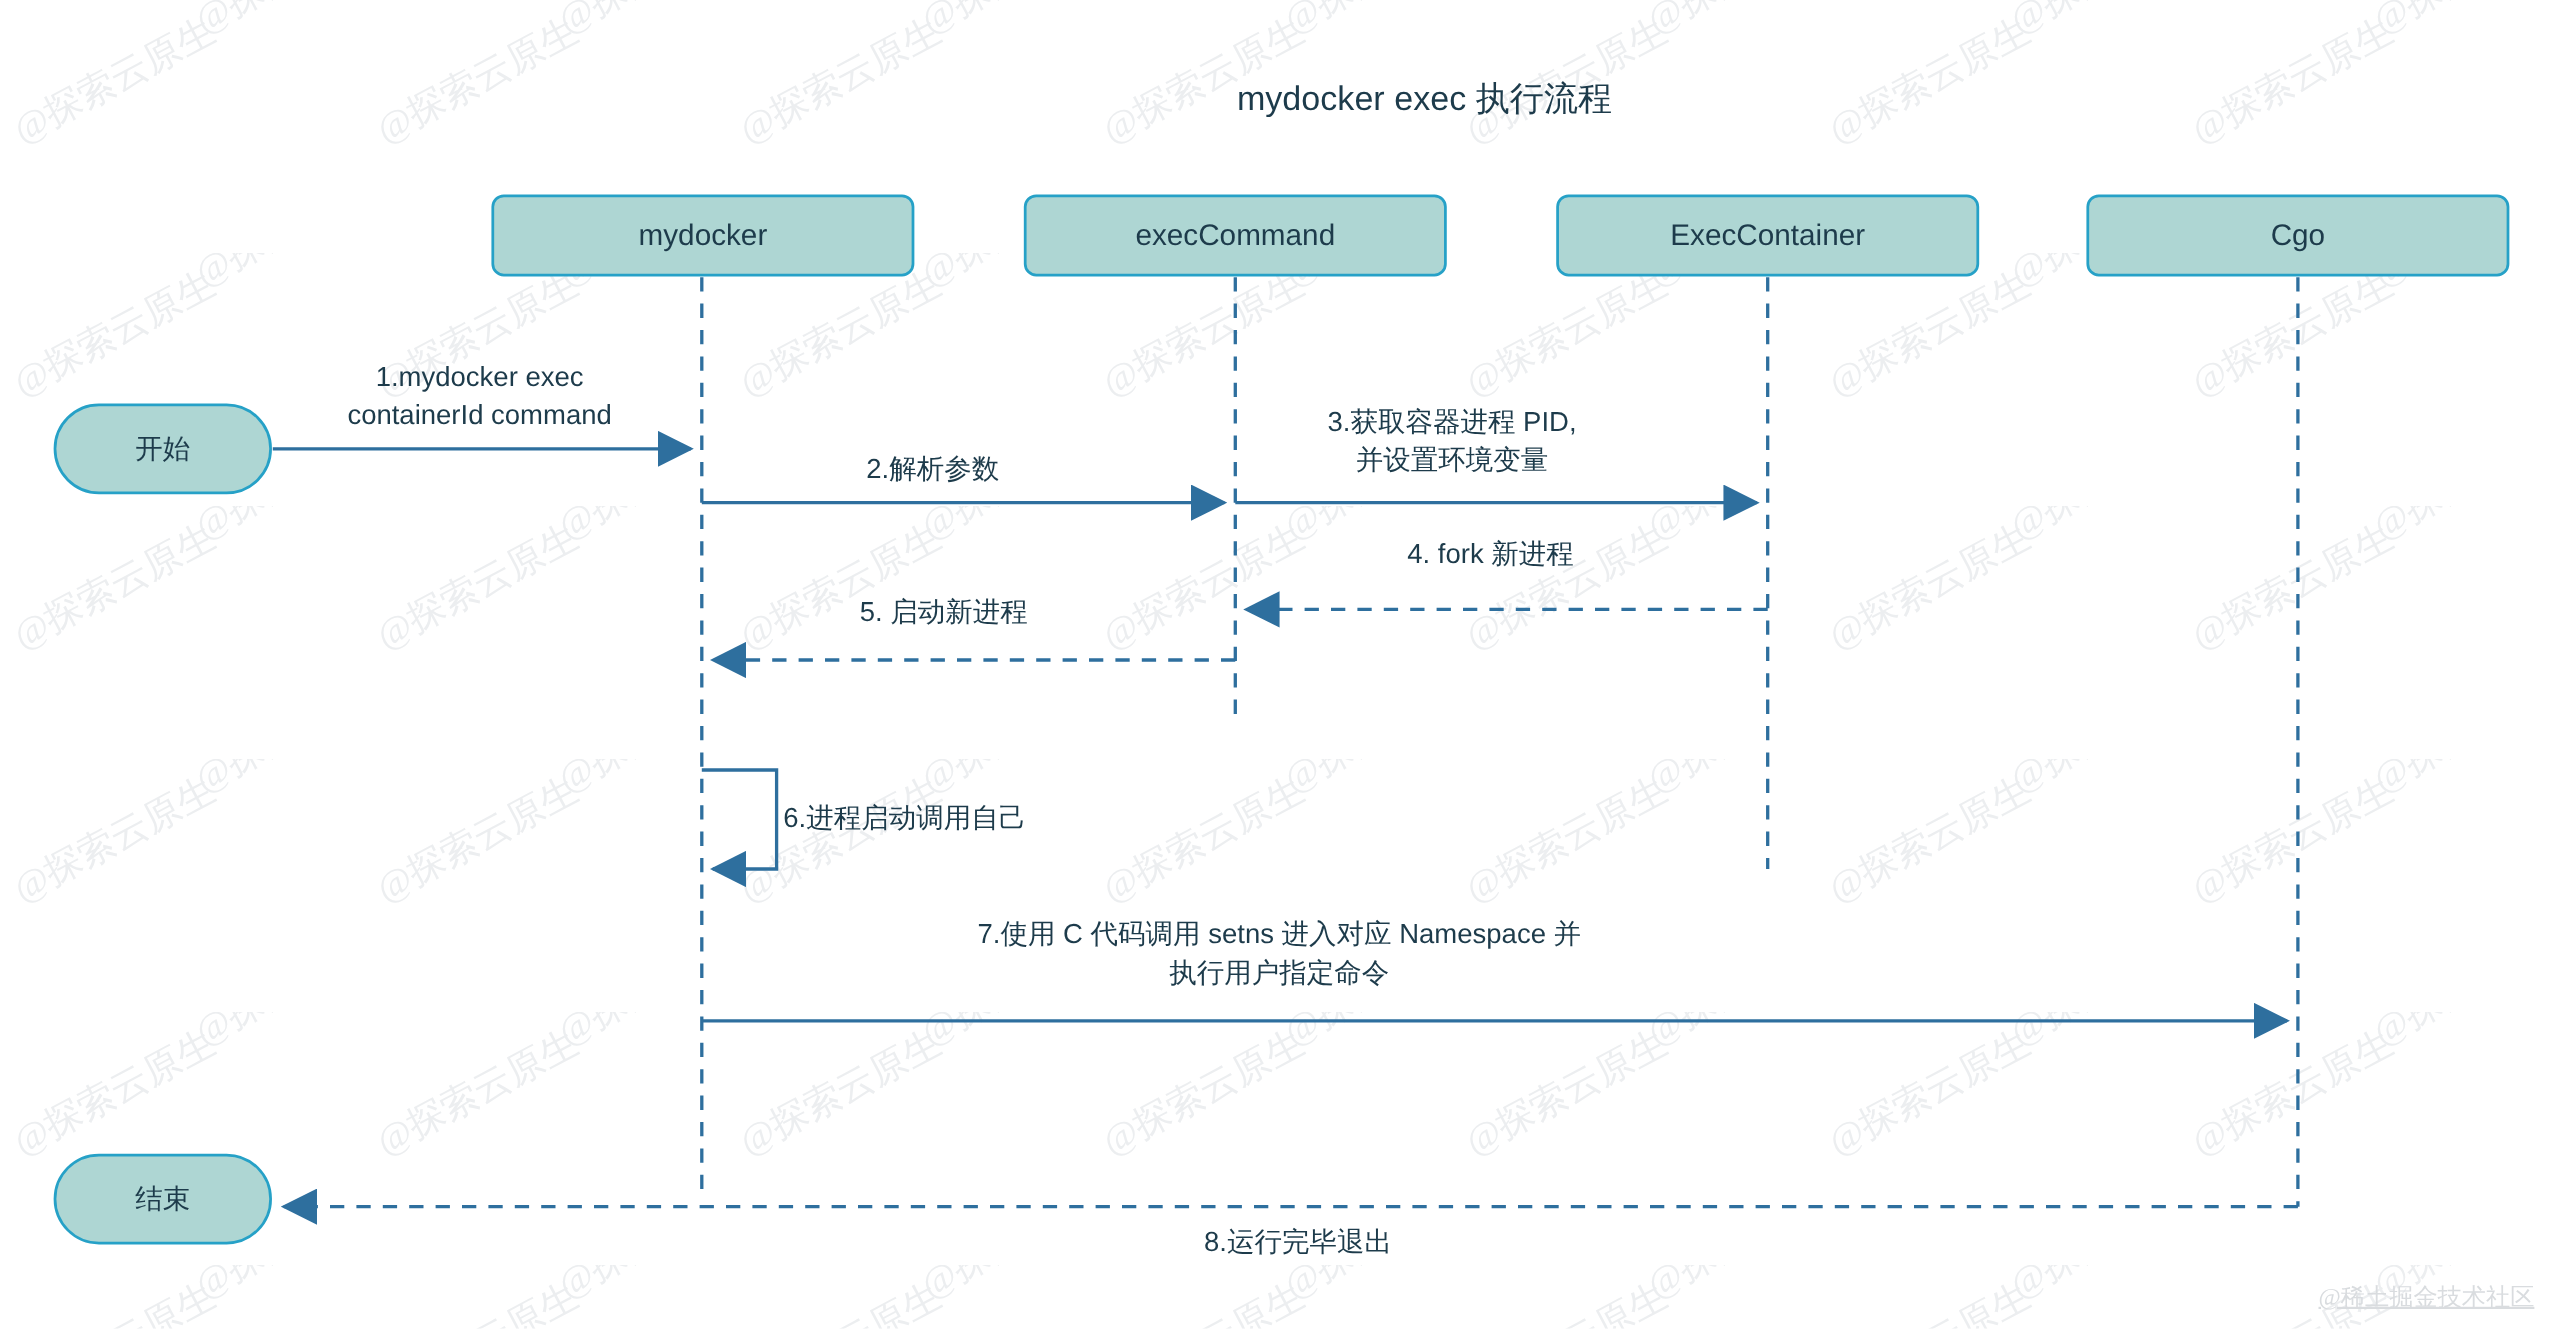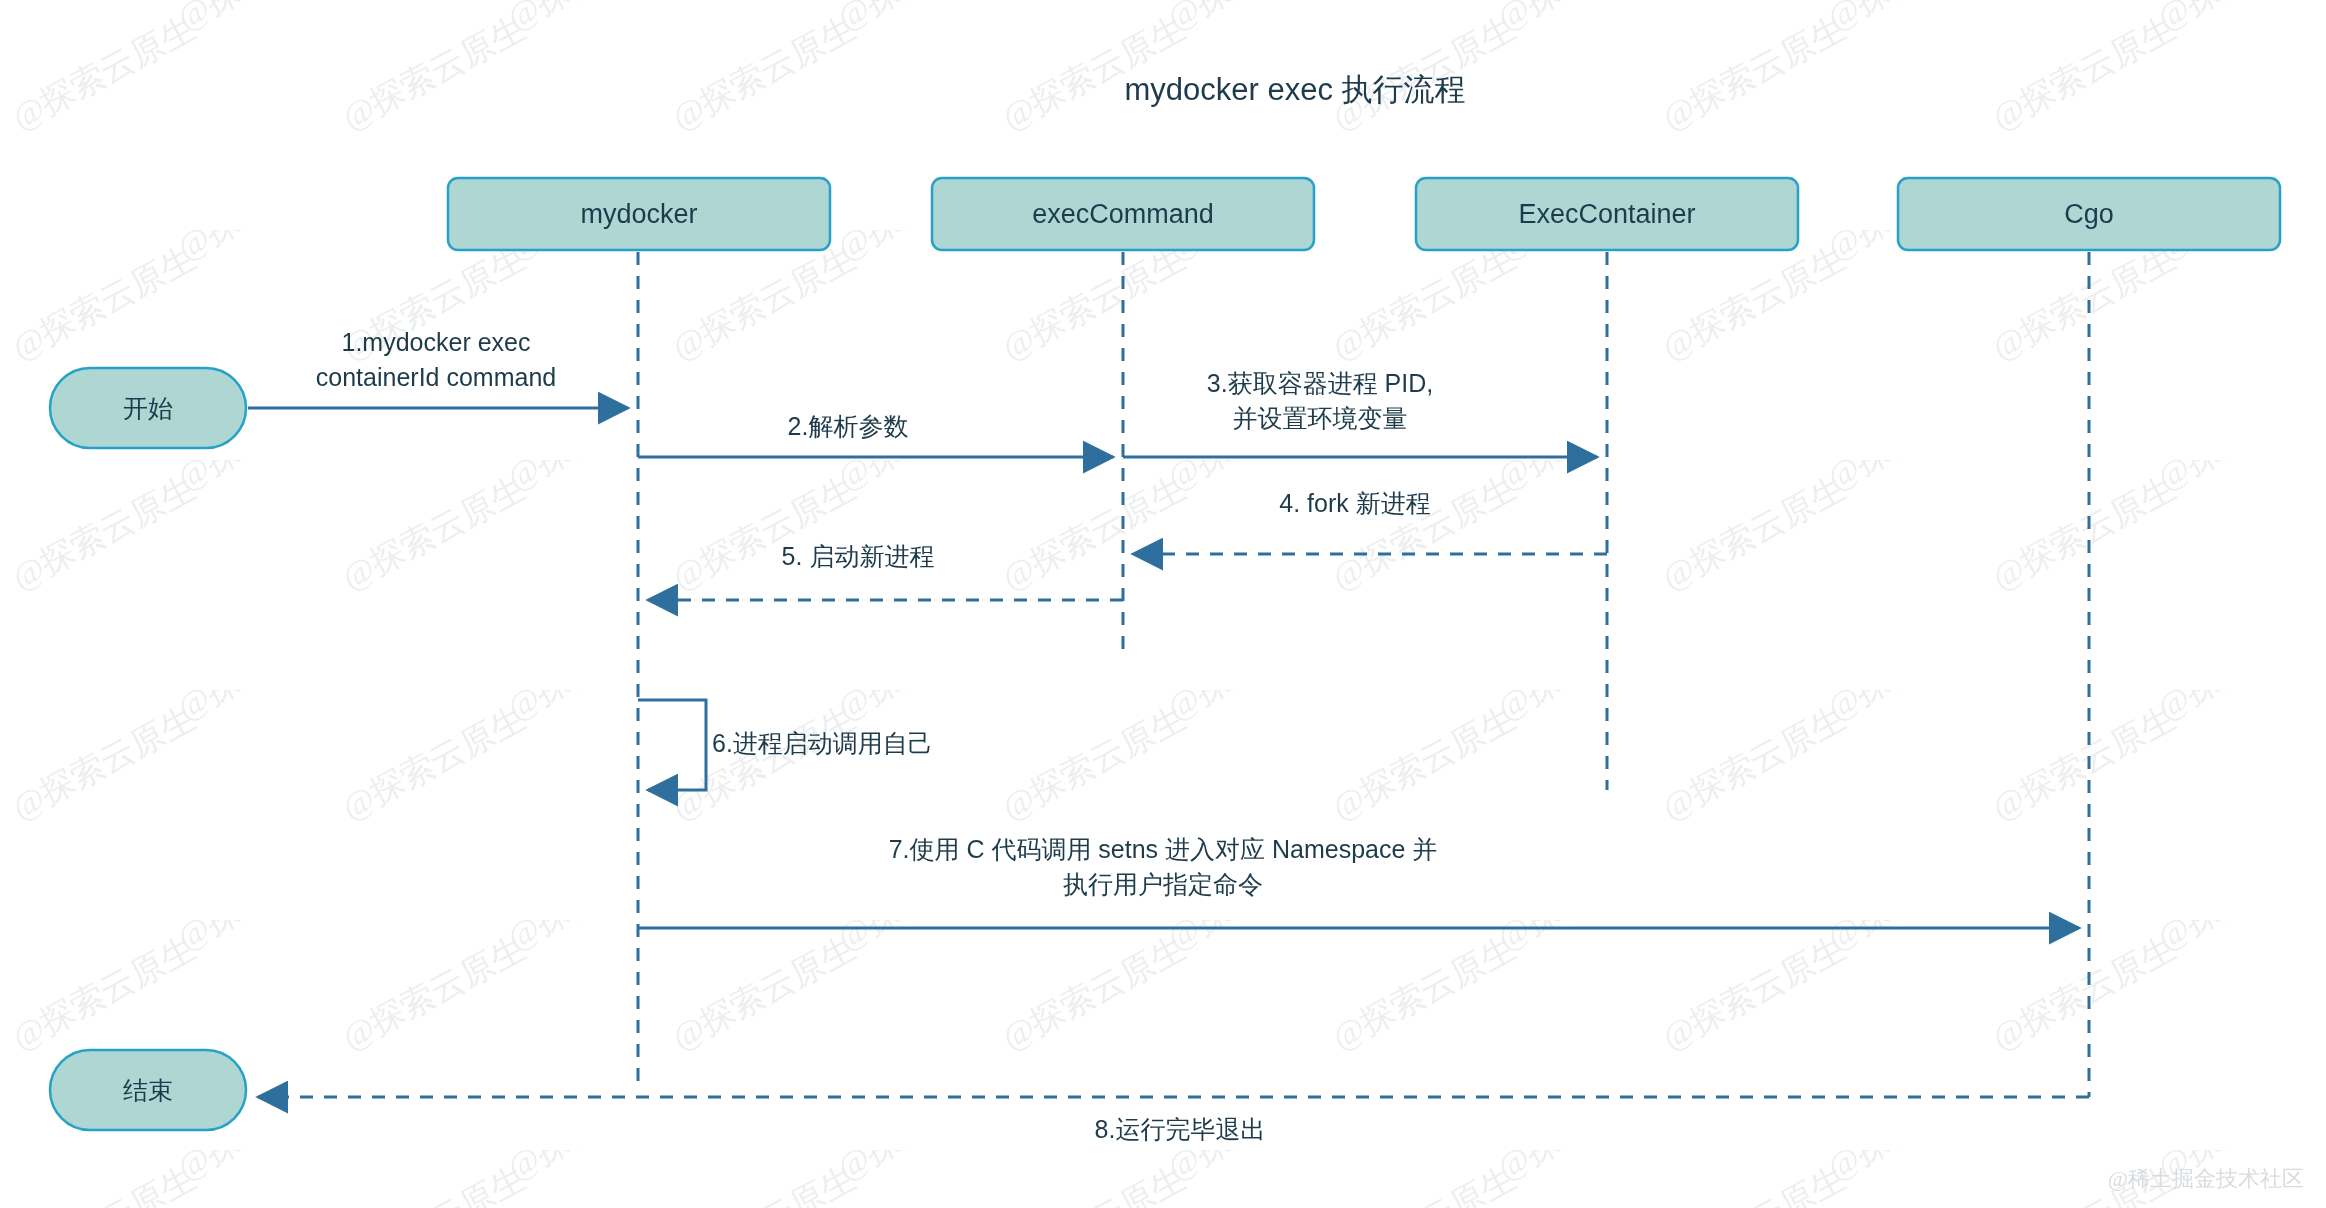--- a/index.html
+++ b/index.html
@@ -95,20 +95,21 @@
   }
   .footer-text {
     position: absolute;
     right: 22px;
     bottom: 14px;
     color: #d9dcdf;
     font-size: 22px;
     font-family: "Liberation Serif", "DejaVu Serif", serif;
     white-space: nowrap;
     user-select: none;
+    text-decoration: underline;
   }
 </style>
 </head>
 <body>
 
 <div id="diagram-root">
 
   <svg class="sequence-canvas" viewBox="0 0 2326 1208" xmlns="http://www.w3.org/2000/svg">
     <defs>
       <marker id="arrow-solid" viewBox="0 0 12 12" refX="11" refY="6" markerWidth="11" markerHeight="11" orient="auto-start-reverse">

